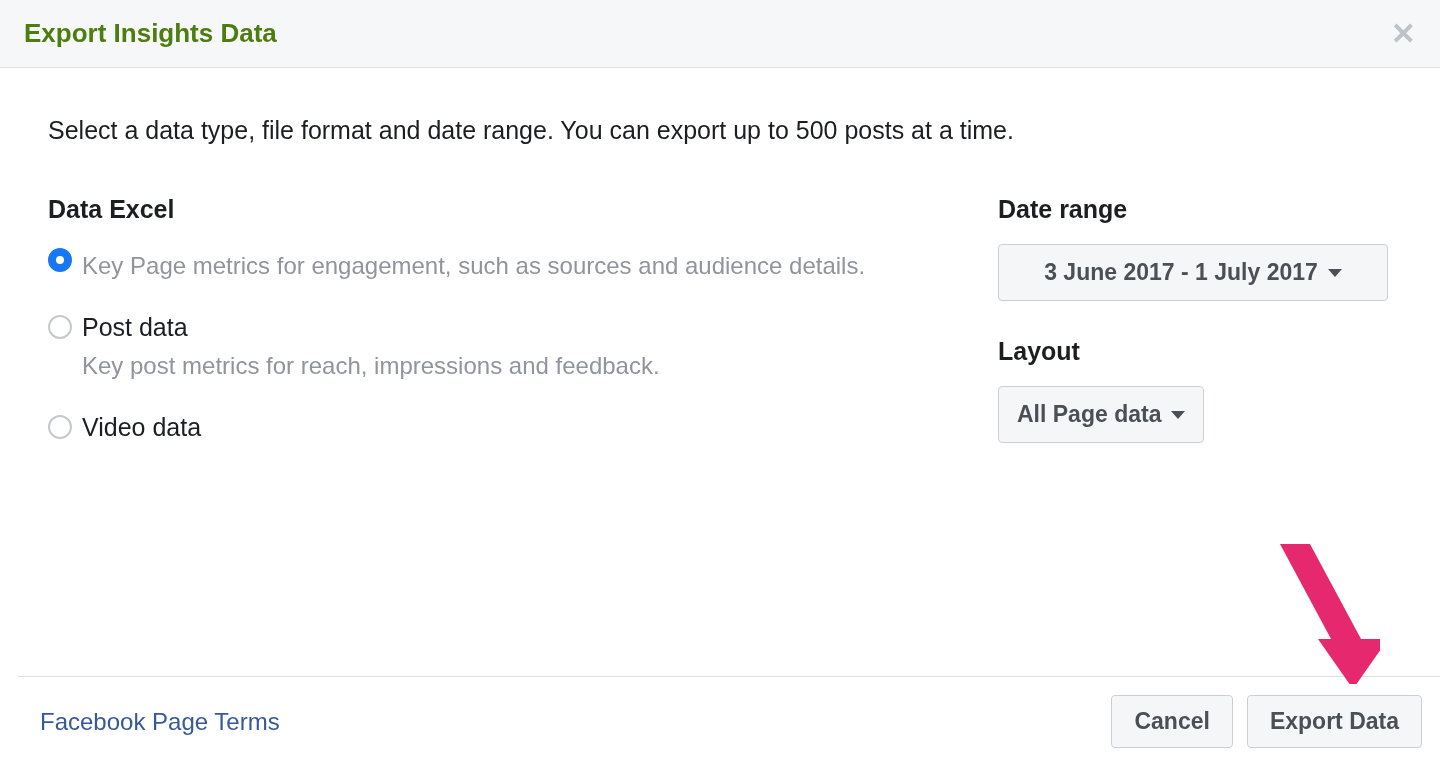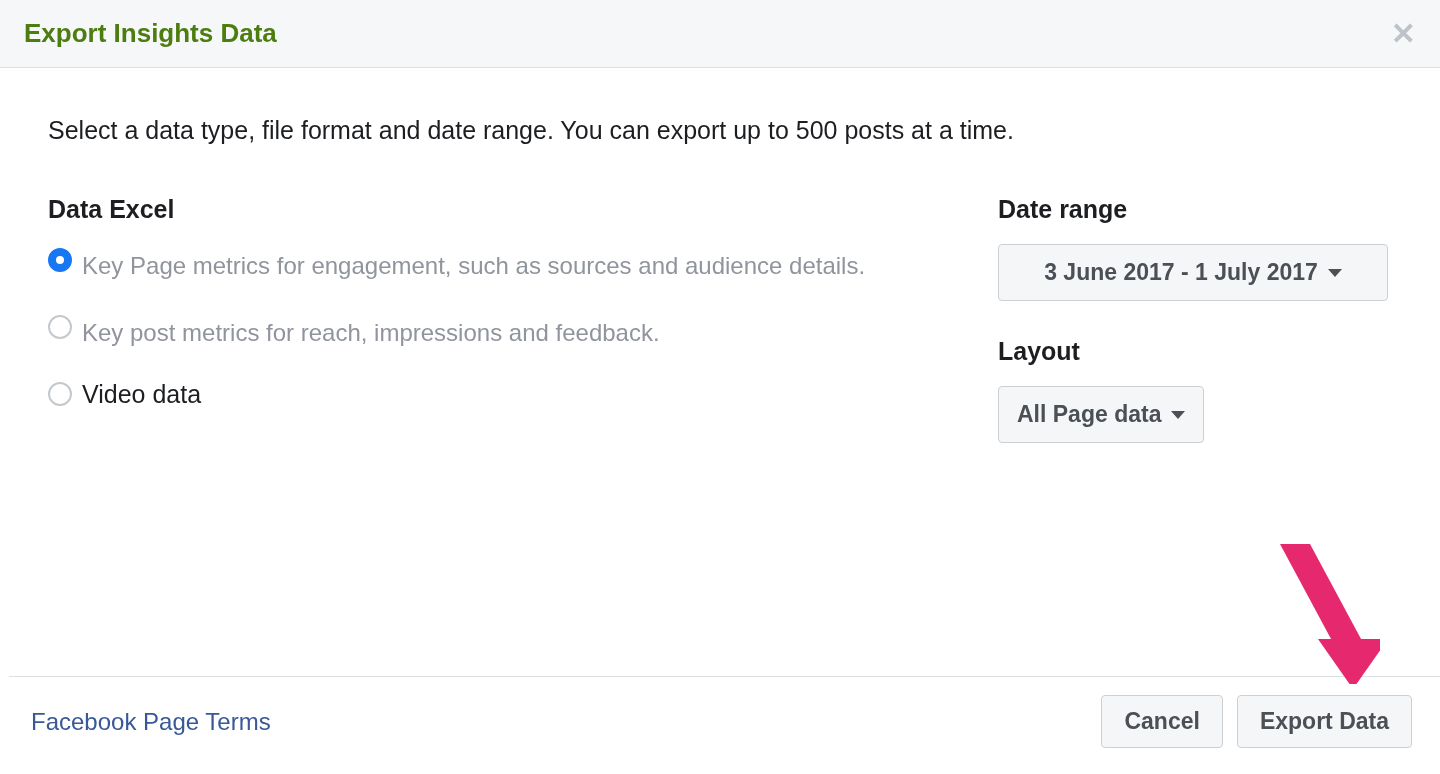--- a/index.html
+++ b/index.html
@@ -131,24 +131,24 @@
       width: 0;
       height: 0;
       border-left: 7px solid transparent;
       border-right: 7px solid transparent;
       border-top: 8px solid #4b4f56;
       display: inline-block;
     }
     .footer {
       position: absolute;
       bottom: 0;
-      left: 9px;
+      left: 18px;
       right: 0;
       border-top: 1px solid #dddfe2;
-      padding: 18px 28px 26px 22px;
+      padding: 18px 18px 26px 22px;
       display: flex;
       justify-content: space-between;
       align-items: center;
       background: #fff;
     }
     .footer-link {
       color: #385898;
       font-size: 24px;
       cursor: pointer;
     }
@@ -195,20 +195,21 @@
       <div class="radio-option">
         <div class="radio-circle selected"></div>
         <div class="radio-text">
           <div class="radio-desc">Key Page metrics for engagement, such as sources and audience details.</div>
         </div>
       </div>
 
       <div class="radio-option">
         <div class="radio-circle"></div>
         <div class="radio-text">
+          <div class="radio-label">Post data</div>
           <div class="radio-desc">Key post metrics for reach, impressions and feedback.</div>
         </div>
       </div>
 
       <div class="radio-option">
         <div class="radio-circle"></div>
         <div class="radio-text">
           <div class="radio-label">Video data</div>
         </div>
       </div>

